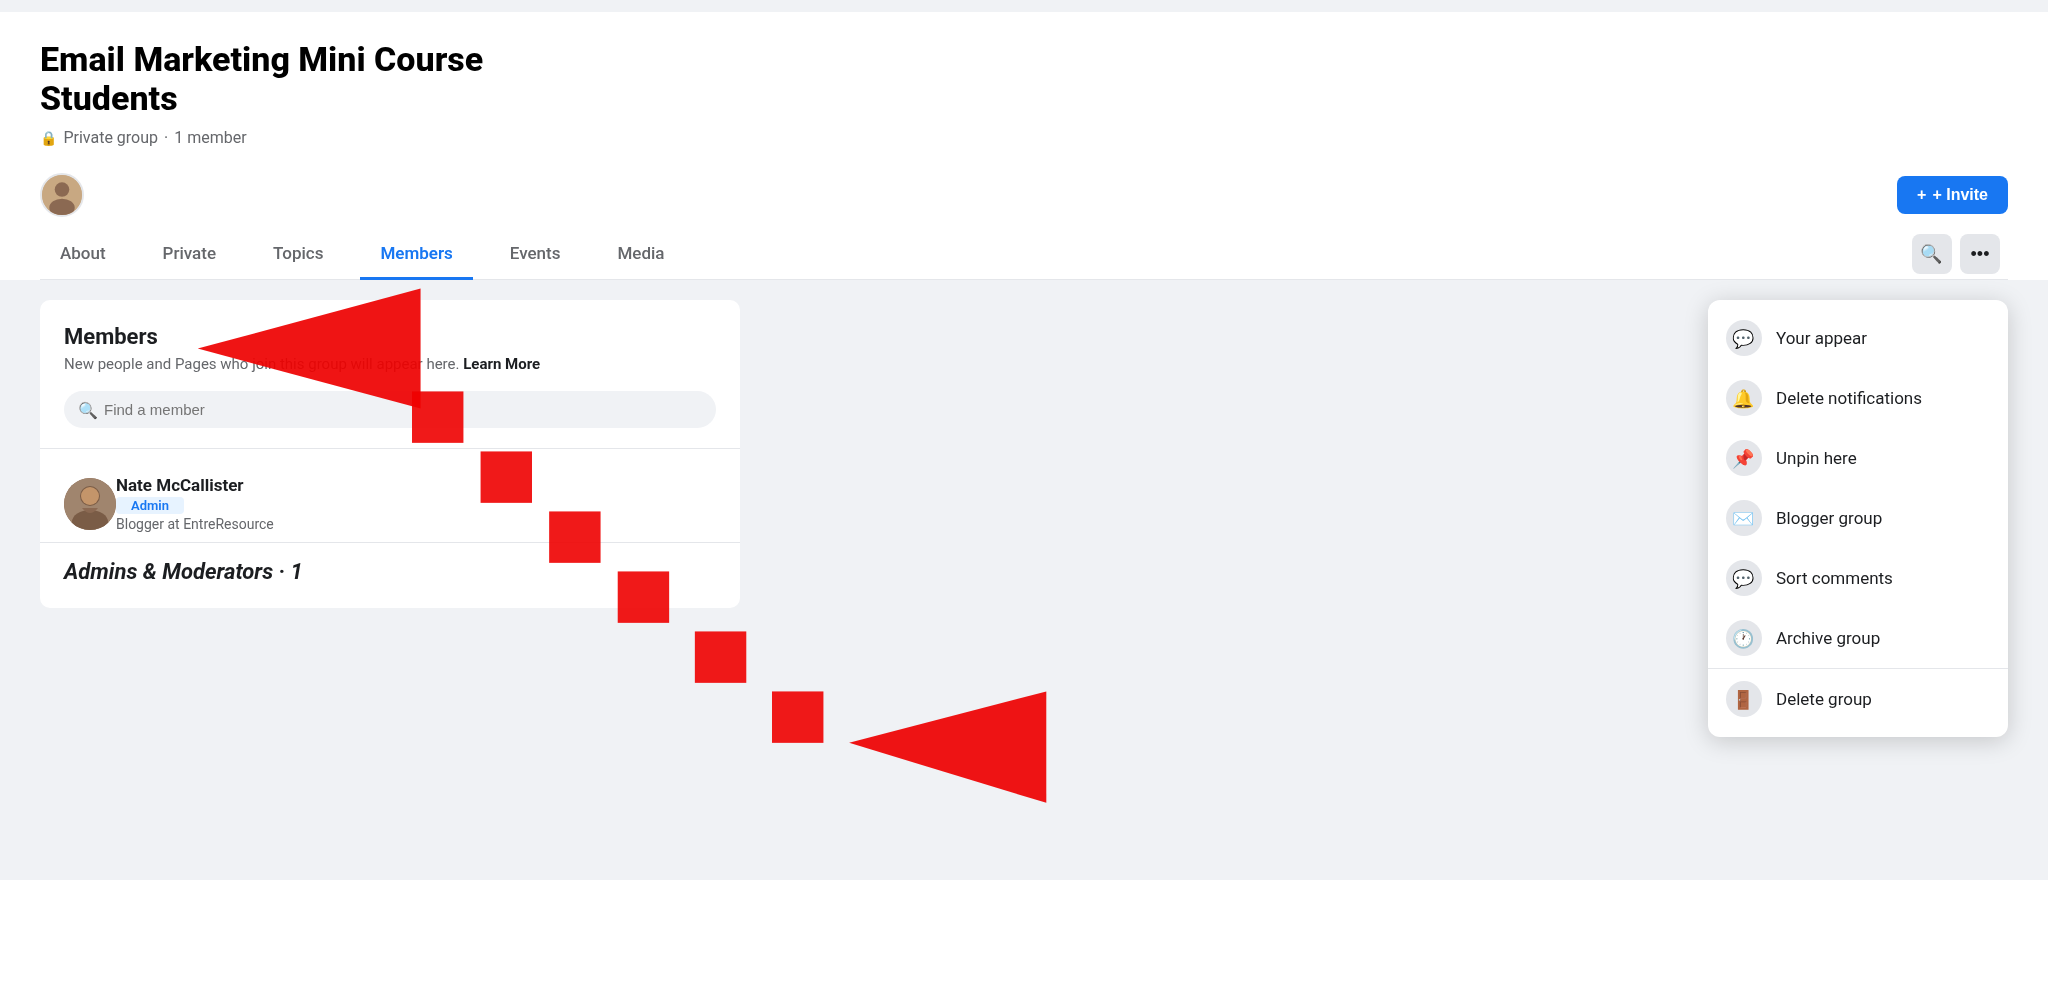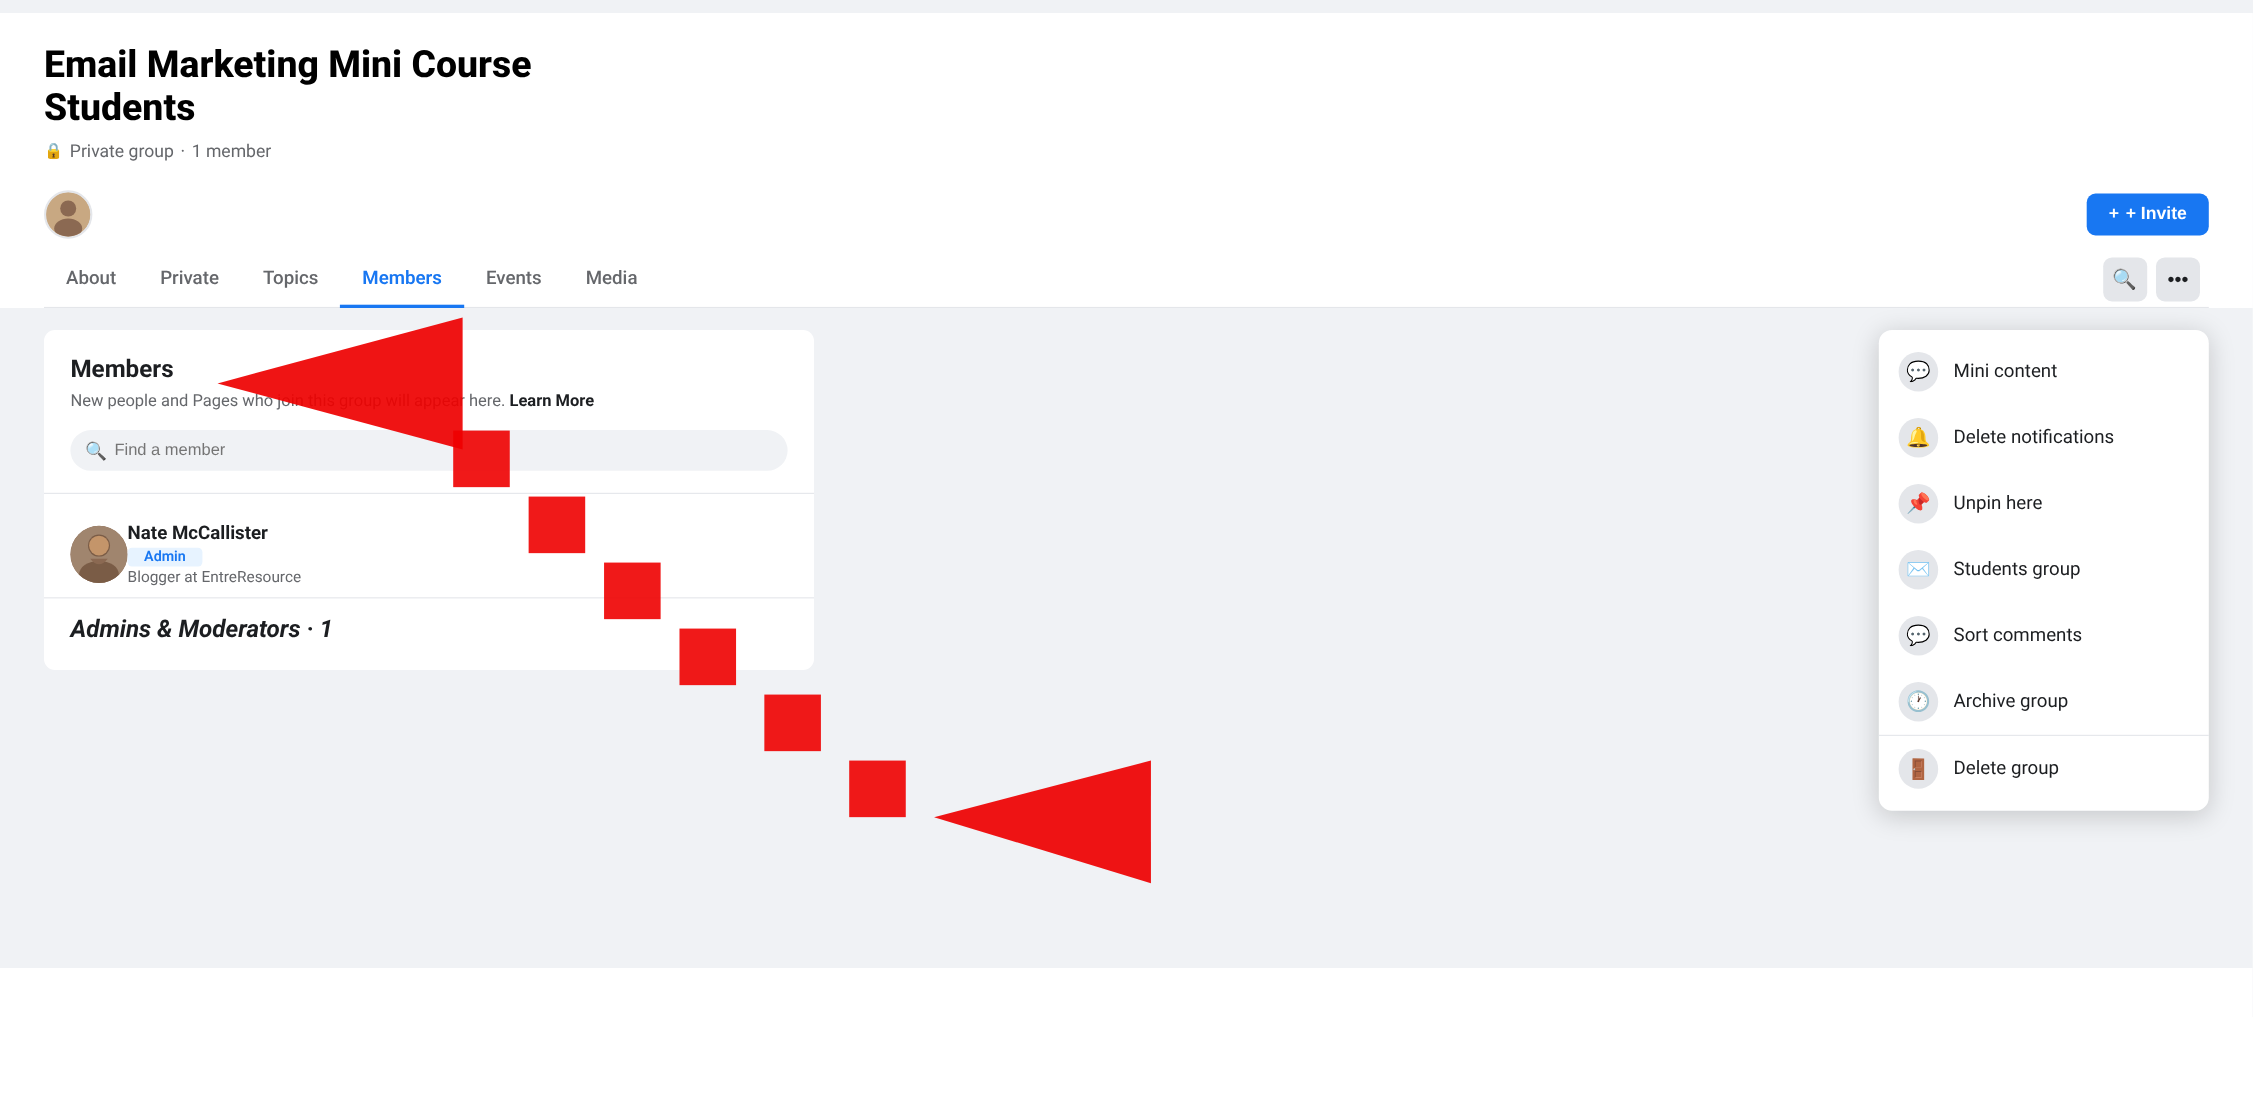--- a/index.html
+++ b/index.html
@@ -82,21 +82,21 @@
       display: flex;
       align-items: center;
       justify-content: space-between;
       border-bottom: 1px solid #e4e6ea;
       margin-top: 12px;
       padding: 0;
     }
 
     .nav-tabs-left {
       display: flex;
-      gap: 0;
+      gap: 17px;
     }
 
     .nav-tab {
       padding: 14px 20px;
       font-size: 17px;
       font-weight: 500;
       color: #65676b;
       cursor: pointer;
       border-bottom: 3px solid transparent;
       margin-bottom: -1px;
@@ -386,33 +386,33 @@
       </div>
 
       <hr class="divider">
 
       <div class="admins-section-title">Admins &amp; Moderators · 1</div>
     </div>
 
     <div class="dropdown-menu">
       <div class="dropdown-item">
         <div class="dropdown-item-icon">💬</div>
-        <span>Mini content</span>
+        <span>Your appear</span>
       </div>
       <div class="dropdown-item">
         <div class="dropdown-item-icon">🔔</div>
         <span>Delete notifications</span>
       </div>
       <div class="dropdown-item">
         <div class="dropdown-item-icon">📌</div>
         <span>Unpin here</span>
       </div>
       <div class="dropdown-item">
         <div class="dropdown-item-icon">✉️</div>
-        <span>Students group</span>
+        <span>Blogger group</span>
       </div>
       <div class="dropdown-item">
         <div class="dropdown-item-icon">💬</div>
         <span>Sort comments</span>
       </div>
       <div class="dropdown-item">
         <div class="dropdown-item-icon">🕐</div>
         <span>Archive group</span>
       </div>
       <div class="dropdown-item last-item">

